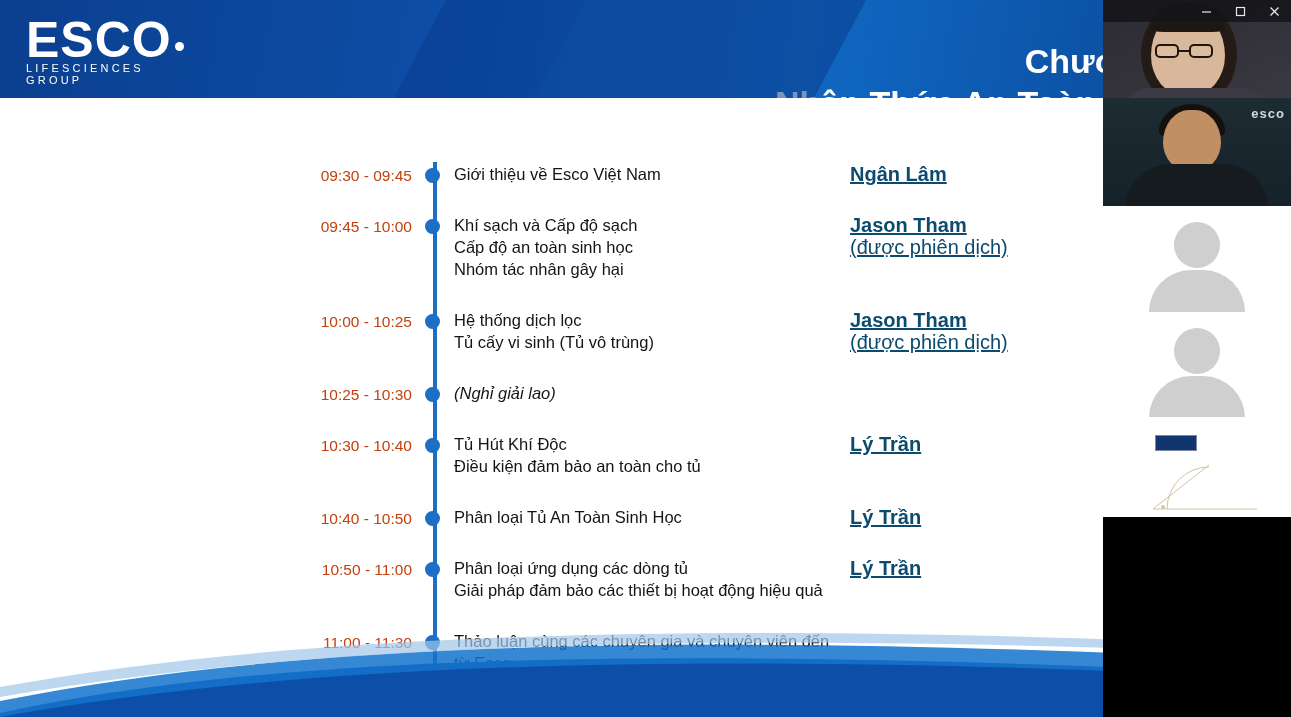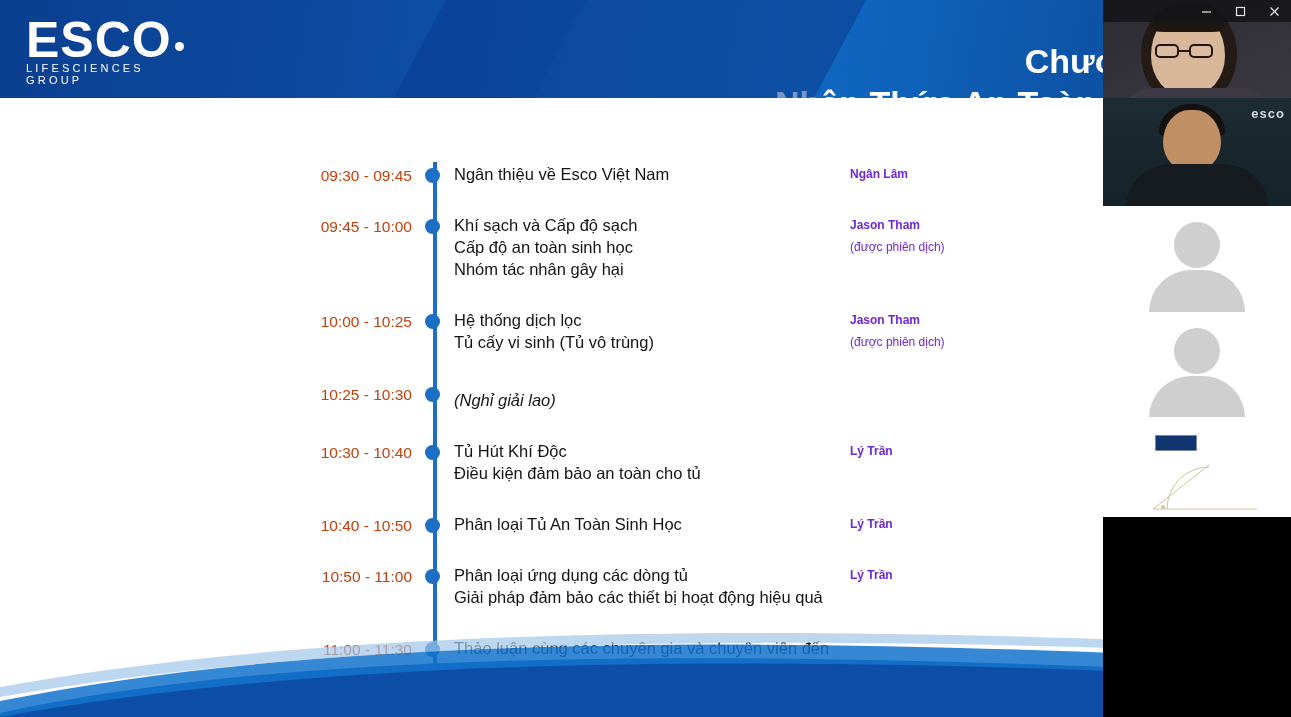--- a/index.html
+++ b/index.html
@@ -146,27 +146,28 @@
     border-radius: 50%;
     background: #1c6fc4;
   }
   .row .topic {
     flex: 1;
     padding-top: 13px;
     font-size: 16.5px;
     color: #141414;
     line-height: 22px;
   }
-  .row .topic .ital { font-style: italic; margin-top: 7px; }
+  .row .topic .ital { font-style: italic; }
   .row .speaker {
     width: 210px;
     padding-top: 13px;
-    font-size: 12px;
-    color: #6d28d9;
+    font-size: 20px;
+    color: #0c4a6e;
     line-height: 22px;
+    text-decoration: underline;
   }
   .speaker .nm { font-weight: bold; }
   .speaker .note { font-weight: normal; }
 
   
   #videopanel {
     position: absolute;
     right: 0; top: 0;
     width: 188px; height: 717px;
   }
@@ -360,21 +361,21 @@
 
     <div class="agenda">
       <div class="timeline-line"></div>
       <div id="agenda-rows">
           <div class="row">
             <div class="time">09:30 - 09:45</div>
             <div class="dotcell">
               <span class="dot"></span>
             </div>
             <div class="topic">
-              <div>Ngân thiệu về Esco Việt Nam</div>
+              <div>Giới thiệu về Esco Việt Nam</div>
             </div>
             <div class="speaker">
               <div class="nm">Ngân Lâm</div>
             </div>
           </div>
           <div class="row">
             <div class="time">09:45 - 10:00</div>
             <div class="dotcell">
               <span class="dot"></span>
             </div>

